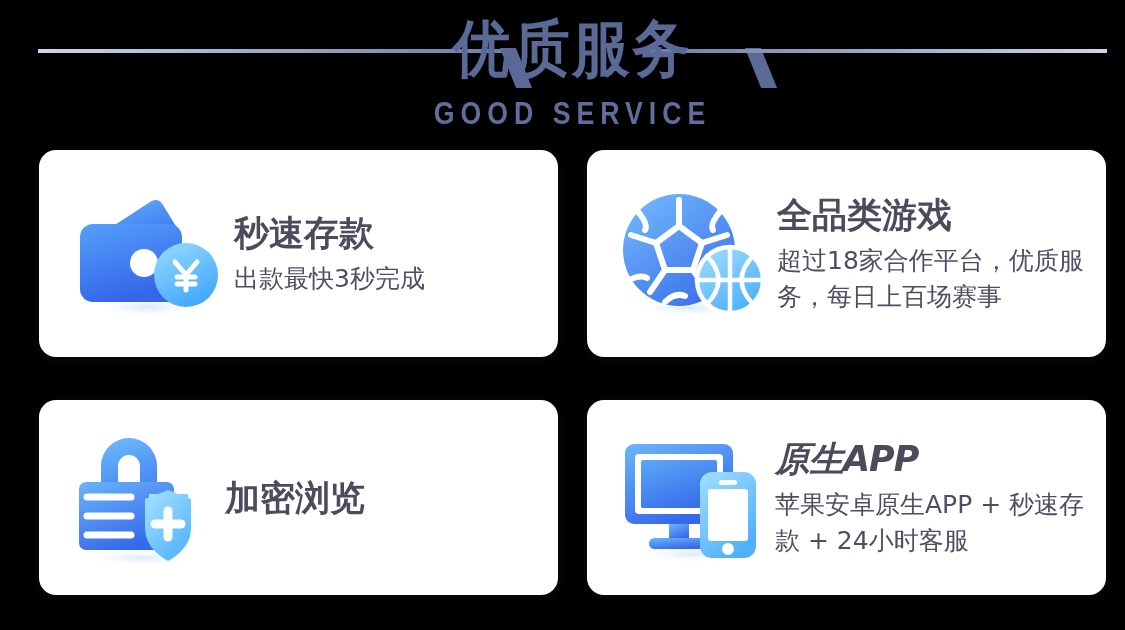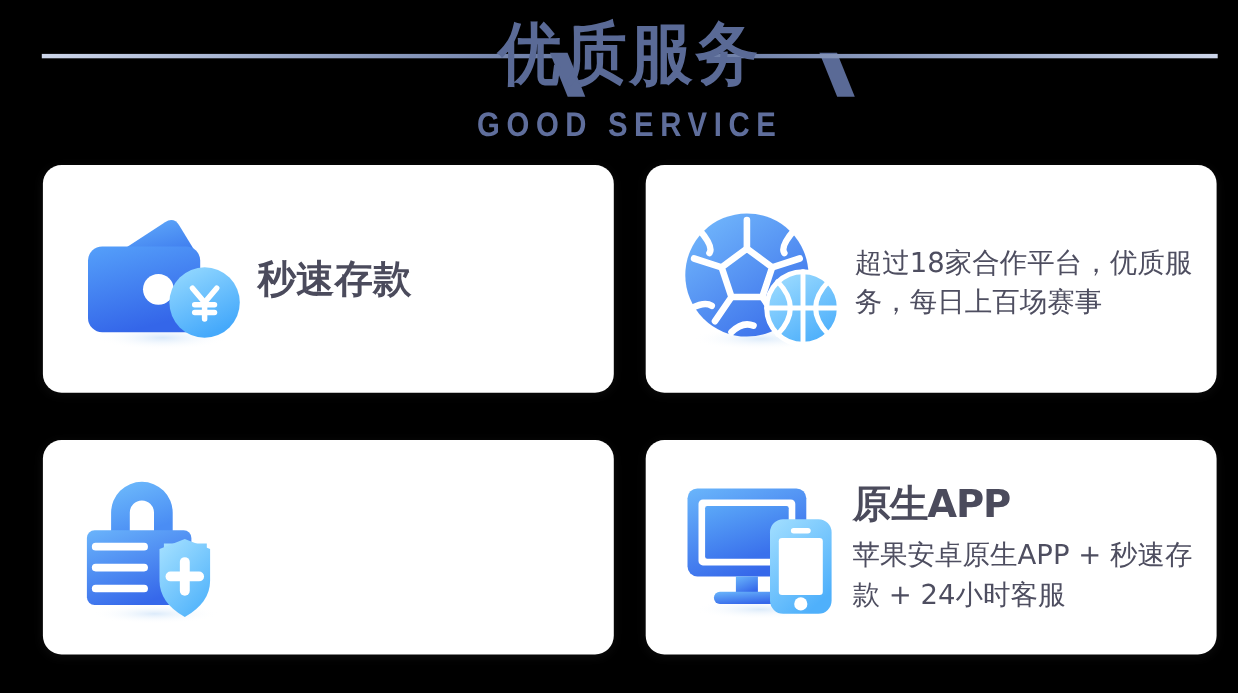--- a/index.html
+++ b/index.html
@@ -159,21 +159,21 @@
     line-height: 36px;
     color: #4e4e60;
     font-family: "DejaVu Sans", "Liberation Sans", sans-serif;
   }
 
   
   .card-1 .card-text { padding-left: 6px; }
   .card-2 .card-icon { width: 156px; margin-left: 28px; }
   .card-3 .card-icon { width: 148px; height: 140px; margin-left: 32px; }
   .card-4 .card-icon { width: 152px; height: 128px; margin-left: 30px; }
-  .card-4 .card-title { letter-spacing: -1px; }
+  .card-4 .card-title { letter-spacing: -1px; font-style: italic; }
 </style>
 </head>
 <body>
 
 <div class="page">
 
   <div class="header">
     <div class="heading-row">
       <div class="rule rule-left"></div>
       <div class="slash slash-left"></div>
@@ -216,20 +216,21 @@
             <path d="M103 74 L114 87"></path>
             <path d="M125 74 L114 87"></path>
             <path d="M114 87 L114 102"></path>
             <path d="M105 89 L123 89"></path>
             <path d="M105 96 L123 96"></path>
           </g>
         </svg>
       </div>
       <div class="card-text">
         <div class="card-title">秒速存款</div>
+        <div class="card-desc">出款最快3秒完成</div>
       </div>
     </div>
 
     <div class="card card-2">
       <div class="card-icon">
         <svg viewBox="0 0 156 132" xmlns="http://www.w3.org/2000/svg">
           <defs>
             <linearGradient id="ballGrad" x1="0.1" y1="0" x2="0.8" y2="1">
               <stop offset="0%" stop-color="#73b9fc"></stop>
               <stop offset="100%" stop-color="#3a6eea"></stop>
@@ -262,20 +263,21 @@
           <g fill="none" stroke="#ffffff" stroke-width="4.5" stroke-linecap="round">
             <circle cx="115" cy="92" r="33"></circle>
             <path d="M115 59 L115 125"></path>
             <path d="M82 92 L148 92"></path>
             <path d="M92 68 Q115 92 92 116"></path>
             <path d="M138 68 Q115 92 138 116"></path>
           </g>
         </svg>
       </div>
       <div class="card-text">
+        <div class="card-title">全品类游戏</div>
         <div class="card-desc">超过18家合作平台，优质服务，每日上百场赛事</div>
       </div>
     </div>
 
     <div class="card card-3">
       <div class="card-icon">
         <svg viewBox="0 0 148 140" xmlns="http://www.w3.org/2000/svg">
           <defs>
             <linearGradient id="lockBody" x1="0" y1="0" x2="0.5" y2="1">
               <stop offset="0%" stop-color="#6ab4fb"></stop>
@@ -304,20 +306,21 @@
           </g>
           <path d="M78 66 L117 66 L117 100 Q117 120 97 132 Q78 120 78 100 Z" fill="url(#shieldGrad)"></path>
           <path d="M97 62 L120 71 L120 100 Q120 120 97 133 Q74 120 74 100 L74 71 Z" fill="url(#shieldGrad)"></path>
           <g stroke="#ffffff" stroke-width="9" stroke-linecap="round">
             <path d="M97 83 L97 109"></path>
             <path d="M84 96 L110 96"></path>
           </g>
         </svg>
       </div>
       <div class="card-text">
+        <div class="card-title">加密浏览</div>
       </div>
     </div>
 
     <div class="card card-4">
       <div class="card-icon">
         <svg viewBox="0 0 152 128" xmlns="http://www.w3.org/2000/svg">
           <defs>
             <linearGradient id="monGrad" x1="0" y1="0" x2="0.5" y2="1">
               <stop offset="0%" stop-color="#6ab6fb"></stop>
               <stop offset="100%" stop-color="#3668ea"></stop>

